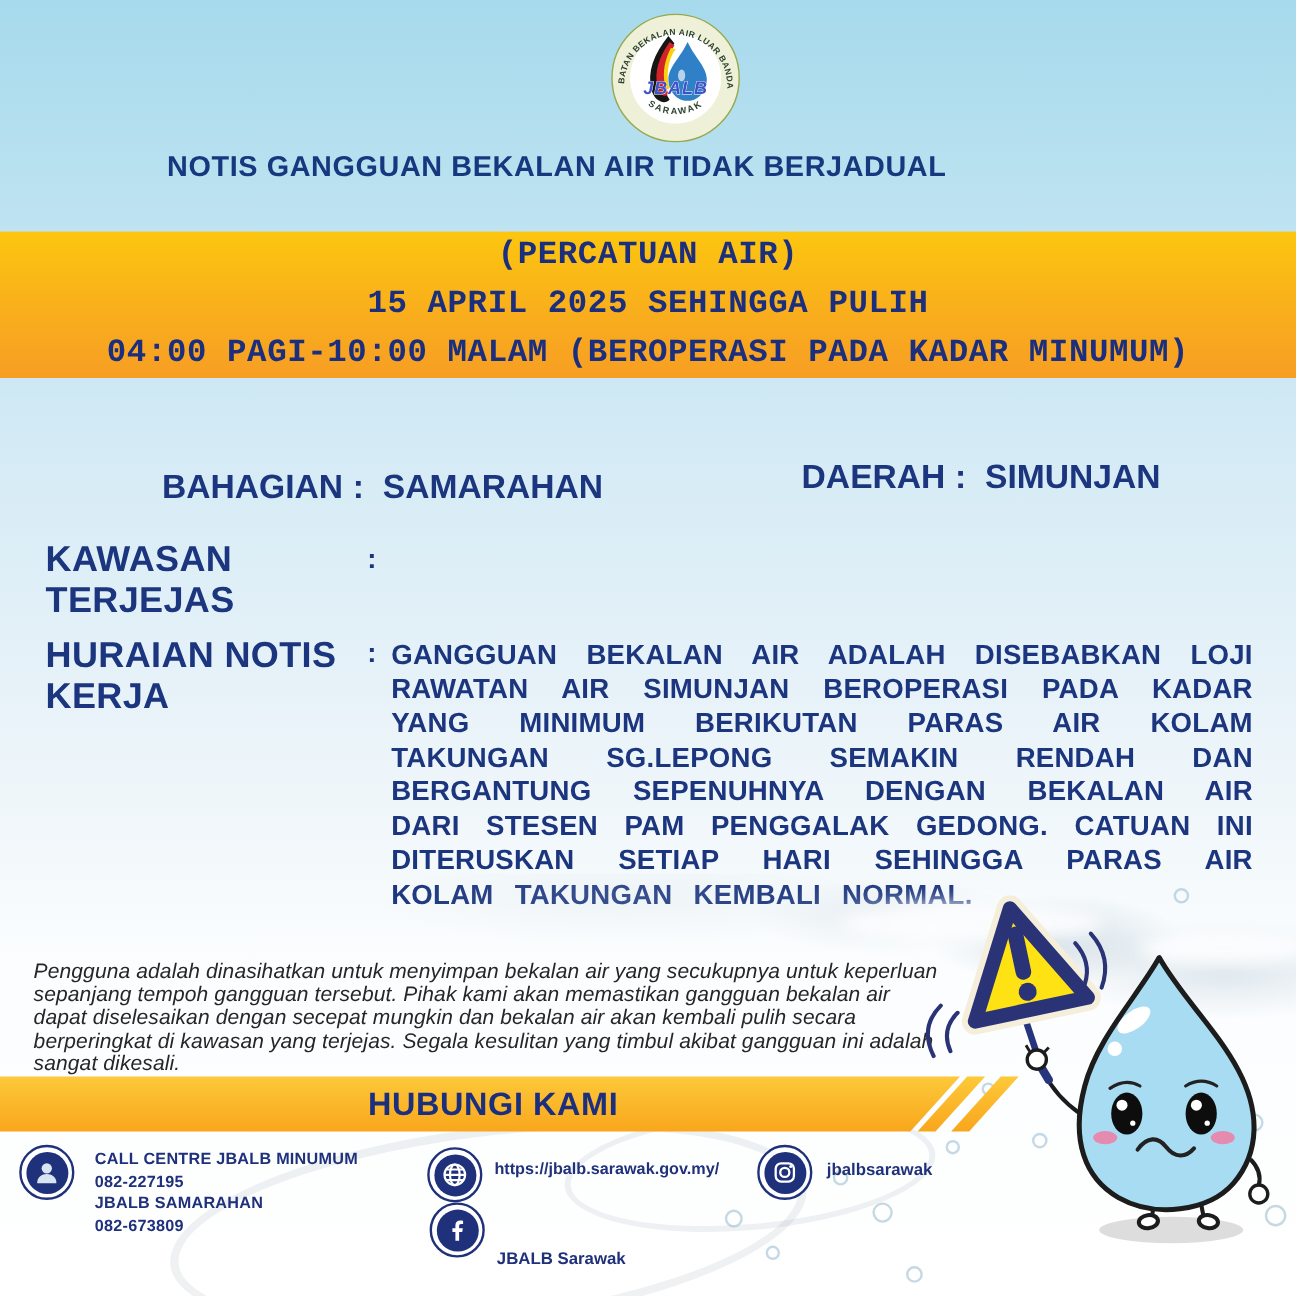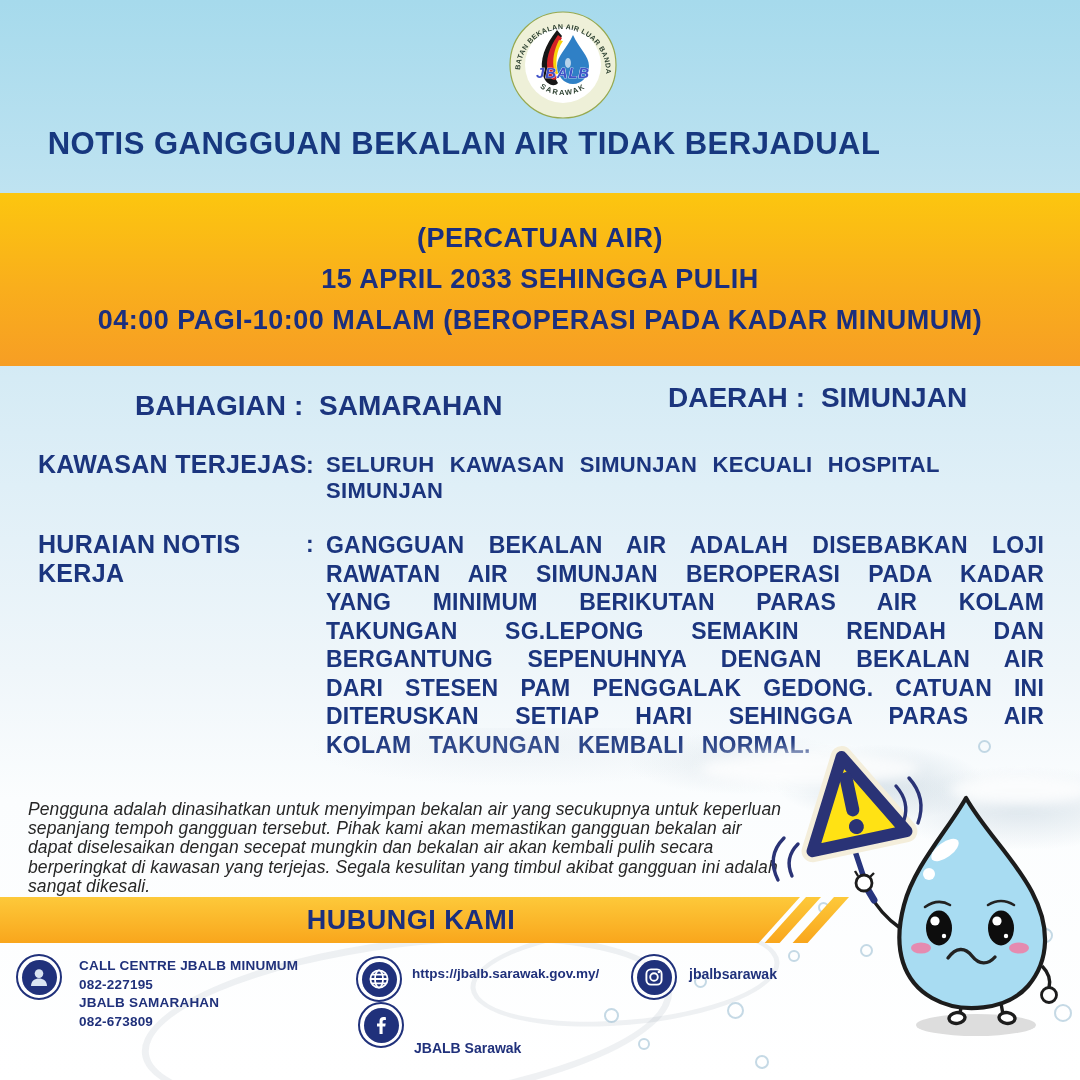--- a/index.html
+++ b/index.html
@@ -5,32 +5,32 @@
   html,body{margin:0;padding:0;background:#666;}
   .canvas{
     position:relative;width:1080px;height:1080px;overflow:hidden;
     font-family:"Liberation Sans",sans-serif;
     background:linear-gradient(180deg,#a6daec 0%,#bfe3f1 18%,#d5ebf5 35%,#e4f1f8 50%,#eff6fa 62%,#fbfdfe 74%,#ffffff 100%);
   }
   .navy{color:#1b357e;}
   
   .logo{position:absolute;left:508px;top:10px;width:110px;height:110px;}
   .title{position:absolute;left:0;top:126px;width:928px;text-align:center;
-    font-size:31px;font-weight:bold;letter-spacing:.5px;color:#17387f;}
-  
-  .sched{position:absolute;left:0;top:193px;width:1080px;height:173px;
+    font-size:24px;font-weight:bold;letter-spacing:.5px;color:#17387f;}
+  
+  .sched{position:absolute;left:0;top:193px;width:1080px;height:122px;
     background:linear-gradient(180deg,#fcc60f 0%,#f9ae1c 55%,#f79e24 100%);
-    display:flex;flex-direction:column;justify-content:center;align-items:center;}
+    display:flex;flex-direction:column;justify-content:center;align-items:center;font-family:Liberation Mono, monospace;}
   .sched div{font-size:27px;font-weight:bold;letter-spacing:.5px;color:#1b2f7e;line-height:41px;}
   
   .region-b{position:absolute;left:135px;top:390px;font-size:28px;font-weight:bold;}
   .region-d{position:absolute;left:668px;top:382px;font-size:28px;font-weight:bold;}
   .region-b span,.region-d span{margin-right:8px;}
   
-  .dlabel{position:absolute;left:38px;width:270px;font-size:25px;font-weight:bold;letter-spacing:.3px;}
+  .dlabel{position:absolute;left:38px;width:270px;font-size:30px;font-weight:bold;letter-spacing:.3px;}
   .dsep{position:absolute;left:306px;font-size:23px;font-weight:bold;}
   .kaw-label{top:450px;}
   .kaw-sep{top:452px;}
   .kaw-value{position:absolute;left:326px;top:452px;width:710px;
     font-size:22px;font-weight:bold;word-spacing:9px;letter-spacing:.3px;}
   .hur-label{top:530px;}
   .hur-sep{top:531px;}
   .hur-value{position:absolute;left:326px;top:531px;width:718px;
     font-size:23px;font-weight:bold;line-height:28.5px;word-spacing:11px;letter-spacing:.2px;
     text-align:justify;}
@@ -95,36 +95,35 @@
       <path d="M65,25 C71,38 81,46 81,56 C81,66 74,74 65,74 C56,74 49,66 49,56 C49,46 59,38 65,25 Z" fill="#2f80c6"></path>
       <ellipse cx="60" cy="53" rx="3" ry="5" fill="#ffffff" opacity="0.65"></ellipse>
     </g>
     <text x="55" y="68" text-anchor="middle" font-size="15" font-weight="bold" font-style="italic" fill="#4052c8" stroke="#ffffff" stroke-width="0.7" paint-order="stroke" letter-spacing="0.8">JBALB</text>
   </svg>
 
   <div class="title">NOTIS GANGGUAN BEKALAN AIR TIDAK BERJADUAL</div>
 
   <div class="sched">
     <div>(PERCATUAN AIR)</div>
-    <div>15 APRIL 2033 SEHINGGA PULIH</div>
+    <div>15 APRIL 2025 SEHINGGA PULIH</div>
     <div>04:00 PAGI-10:00 MALAM (BEROPERASI PADA KADAR MINUMUM)</div>
   </div>
 
   <div class="region-b navy">
     <span>BAHAGIAN</span><span>:</span>
     <span>SAMARAHAN</span>
   </div>
   <div class="region-d navy">
     <span>DAERAH</span><span>:</span>
     <span>SIMUNJAN</span>
   </div>
 
   <div class="dlabel kaw-label navy">KAWASAN TERJEJAS</div>
   <div class="dsep kaw-sep navy">:</div>
-  <div class="kaw-value navy">SELURUH KAWASAN SIMUNJAN KECUALI HOSPITAL SIMUNJAN</div>
 
   <div class="dlabel hur-label navy">HURAIAN NOTIS KERJA</div>
   <div class="dsep hur-sep navy">:</div>
   <div class="hur-value navy">GANGGUAN BEKALAN AIR ADALAH DISEBABKAN LOJI RAWATAN AIR SIMUNJAN BEROPERASI PADA KADAR YANG MINIMUM BERIKUTAN PARAS AIR KOLAM TAKUNGAN SG.LEPONG SEMAKIN RENDAH DAN BERGANTUNG SEPENUHNYA DENGAN BEKALAN AIR DARI STESEN PAM PENGGALAK GEDONG. CATUAN INI DITERUSKAN SETIAP HARI SEHINGGA PARAS AIR KOLAM TAKUNGAN KEMBALI NORMAL.</div>
 
   <div class="splash-band"></div>
   <div class="foam" style="left:700px;top:752px;width:220px;height:34px;"></div>
   <div class="foam" style="left:950px;top:775px;width:140px;height:30px;"></div>
   <div class="wm" style="left:140px;top:940px;width:520px;height:150px;transform:rotate(-7deg);"></div>
   <div class="wm" style="left:470px;top:925px;width:300px;height:90px;transform:rotate(-5deg);border-width:5px;"></div>

